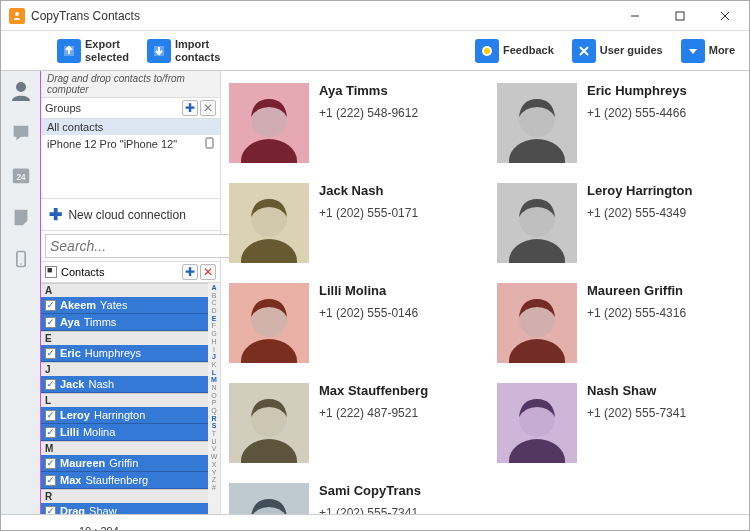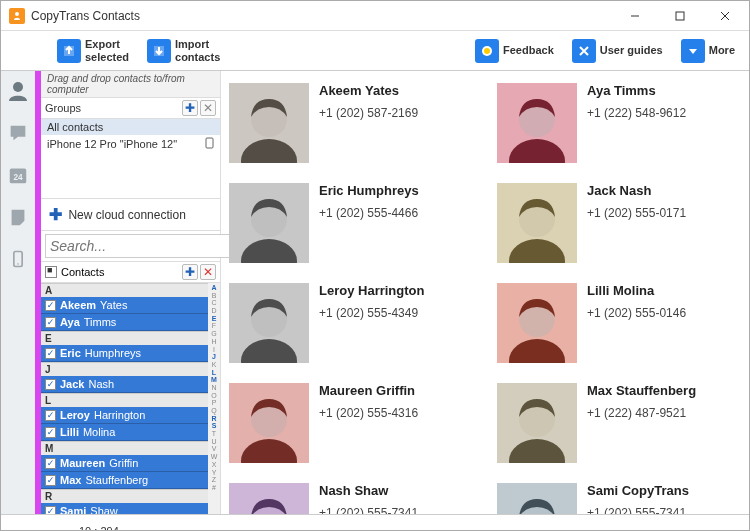--- a/index.html
+++ b/index.html
@@ -9,21 +9,21 @@
 .titlebar .appicon svg { width:10px; height:10px;}
 .titlebar .title { flex: 1; font-size: 12px; color: #333; }
 .winbtn { width: 45px; height: 28px; display: flex; align-items: center; justify-content: center; color: #333; }
 .toolbar { height: 40px; display: flex; align-items: center; padding: 4px 8px 4px 50px; border-bottom: 1px solid #ccc; gap: 6px;}
 .tbtn { display: flex; align-items: center; gap: 4px; padding: 2px 6px; cursor: pointer; }
 .tbtn .ticon { width: 24px; height: 24px; background:#2680eb; border-radius:3px; display:flex; align-items:center; justify-content:center; color:#fff;}
 .tbtn .ticon.import { background:#2680eb;}
 .tbtn .tlbl { font-size: 11px; line-height: 1.1; font-weight: bold; color:#333; }
 .spacer { flex: 1; }
 .content { display: flex; height: calc(531px - 30px - 40px - 18px); }
-.iconcol { width: 40px; background: #eceff1; border-right: 6px solid #d946ef; display: flex; flex-direction: column; align-items: center; padding-top: 6px; gap: 14px; }
+.iconcol { width: 40px; background: #eceff1; border-right: 1px solid #d946ef; display: flex; flex-direction: column; align-items: center; padding-top: 6px; gap: 14px; }
 .iconcol .navicon { width: 28px; height: 28px; display:flex; align-items:center; justify-content:center; color:#9ea7ad;}
 .iconcol .navicon.active { color:#6d7a82; }
 .sidebar { width: 180px; border-right: 1px solid #ddd; display: flex; flex-direction: column; background:#fff; }
 .draghint { background:#f2f2f2; font-size:10px; font-style: italic; color:#555; padding: 2px 6px; border-bottom:1px solid #ddd;}
 .groupshdr { display:flex; align-items:center; padding: 2px 4px; border-bottom:1px solid #ddd; }
 .groupshdr .glabel { flex:1; font-size:11px; color:#333;}
 .sqbtn { width:16px; height:16px; border:1px solid #bbb; margin-left:2px; display:flex; align-items:center; justify-content:center; font-size:12px; color:#2362b7; border-radius:2px; background:#f8f8f8;}
 .sqbtn.x { color:#888;}
 .grouplist { height: 80px; border-bottom:1px solid #ddd; overflow:hidden; }
 .grouprow { padding: 2px 6px; font-size:11px; color:#333; display:flex; align-items:center; }
@@ -288,43 +288,29 @@
             <span class="ln">Griffin</span>
           </div>
           <div class="litem">
             <div class="chk2">✓</div>
             <span class="fn">Max</span> 
             <span class="ln">Stauffenberg</span>
           </div>
           <div class="lhdr">R</div>
           <div class="litem">
             <div class="chk2">✓</div>
-            <span class="fn">Sami</span> 
+            <span class="fn">Drag</span> 
             <span class="ln">Shaw</span>
           </div>
         </div>
     </div>
   </div>
 
   <div class="mainpane">
     <div class="cardgrid" id="cardgrid">
-        <div class="card">
-          <div class="avatar">
-            <svg viewBox="0 0 80 80">
-              <rect width="80" height="80" fill="hsl(30,10%,78%)"></rect>
-              <ellipse cx="40" cy="78" rx="28" ry="22" fill="hsl(30,10%,30%)"></ellipse>
-              <circle cx="40" cy="36" r="18" fill="hsl(30,10%,75%)"></circle>
-              <path d="M22 34 Q24 16 40 16 Q56 16 58 34 Q52 24 40 24 Q28 24 22 34 Z" fill="hsl(30,10%,30%)"></path>
-            </svg>
-          </div>
-          <div class="cardtext">
-            <div class="cname">Akeem Yates</div>
-            <div class="cphone">+1 (202) 587-2169</div>
-          </div>
-        </div>
         <div class="card">
           <div class="avatar">
             <svg viewBox="0 0 80 80">
               <rect width="80" height="80" fill="hsl(350,55%,78%)"></rect>
               <ellipse cx="40" cy="78" rx="28" ry="22" fill="hsl(350,55%,30%)"></ellipse>
               <circle cx="40" cy="36" r="18" fill="hsl(350,30%,75%)"></circle>
               <path d="M22 34 Q24 16 40 16 Q56 16 58 34 Q52 24 40 24 Q28 24 22 34 Z" fill="hsl(350,55%,30%)"></path>
             </svg>
           </div>
           <div class="cardtext">

